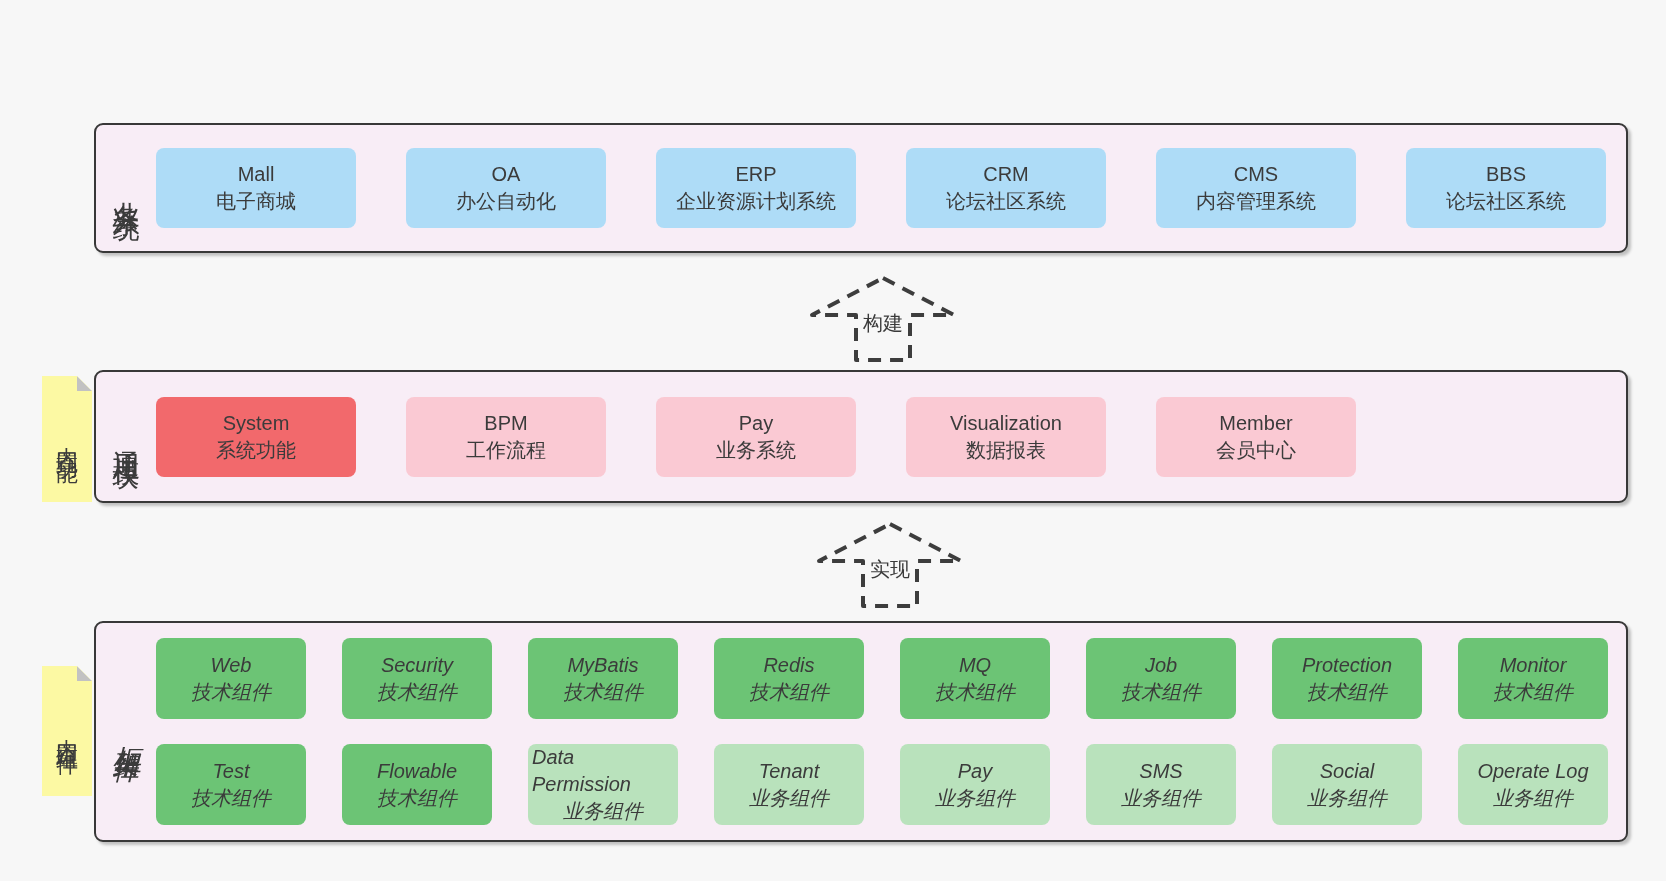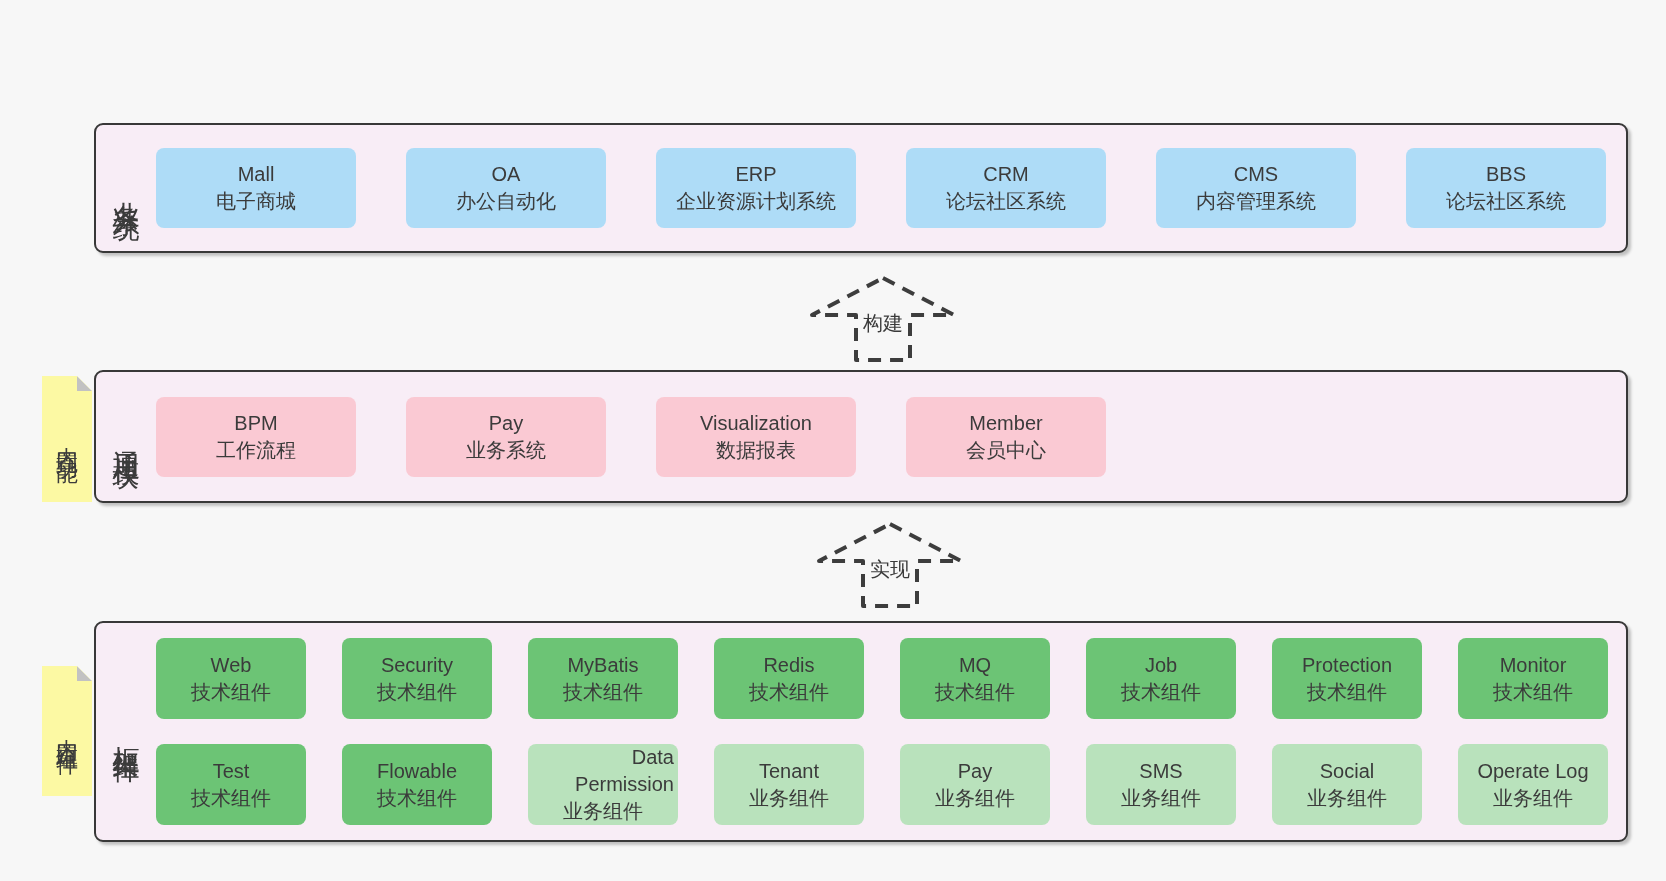--- a/index.html
+++ b/index.html
@@ -23,21 +23,21 @@
     box-sizing: border-box;
     background: var(--container-fill, #f8edf6);
     border: 2px solid var(--container-border, #383838);
     border-radius: 9px;
     box-shadow: 3px 3px 3px rgba(0,0,0,0.22);
     display: flex;
     z-index: 1;
   }
   #layer-business   { top: 123px; height: 130px; }
   #layer-modules    { top: 370px; height: 133px; }
-  #layer-components { top: 621px; height: 221px; }
+  #layer-components { top: 621px; height: 221px; font-style: italic; }
 
   .layer-label {
     width: 60px;
     flex: 0 0 60px;
     display: flex;
     align-items: center;
     justify-content: center;
   }
   .layer-label span {
     writing-mode: vertical-rl;
@@ -63,21 +63,21 @@
   .row { display: flex; gap: 36px; }
 
   
   .box {
     box-sizing: border-box;
     border-radius: 8px;
     display: flex;
     flex-direction: column;
     align-items: center;
     justify-content: center;
-    text-align: right;
+    text-align: left;
     color: var(--text, #3b3b3b);
     font-size: 20px;
     line-height: 27px;
     padding: 2px 4px;
   }
   .size-l { width: 200px; height: 80px; flex: 0 0 200px; }
   .size-s { width: 150px; height: 81px; flex: 0 0 150px; }
   .c-blue        { background: var(--box-blue, #aedcf7); }
   .c-red         { background: var(--box-red, #f2696c); }
   .c-pink        { background: var(--box-pink, #fac9d3); }
@@ -196,20 +196,24 @@
       <path class="arrow-path" d="M73 3 L144 40 L100 40 L100 85 L46 85 L46 40 L2 40 Z"></path>
     </svg>
     <span class="arrow-label">构建</span>
   </div>
 
   <section class="layer" id="layer-modules">
     <div class="layer-label">
       <span>通用模块</span>
     </div>
     <div class="boxes">
+      <div class="box size-l c-red">
+        <span>System</span>
+        <span>系统功能</span>
+      </div>
       <div class="box size-l c-pink">
         <span>BPM</span>
         <span>工作流程</span>
       </div>
       <div class="box size-l c-pink">
         <span>Pay</span>
         <span>业务系统</span>
       </div>
       <div class="box size-l c-pink">
         <span>Visualization</span>

